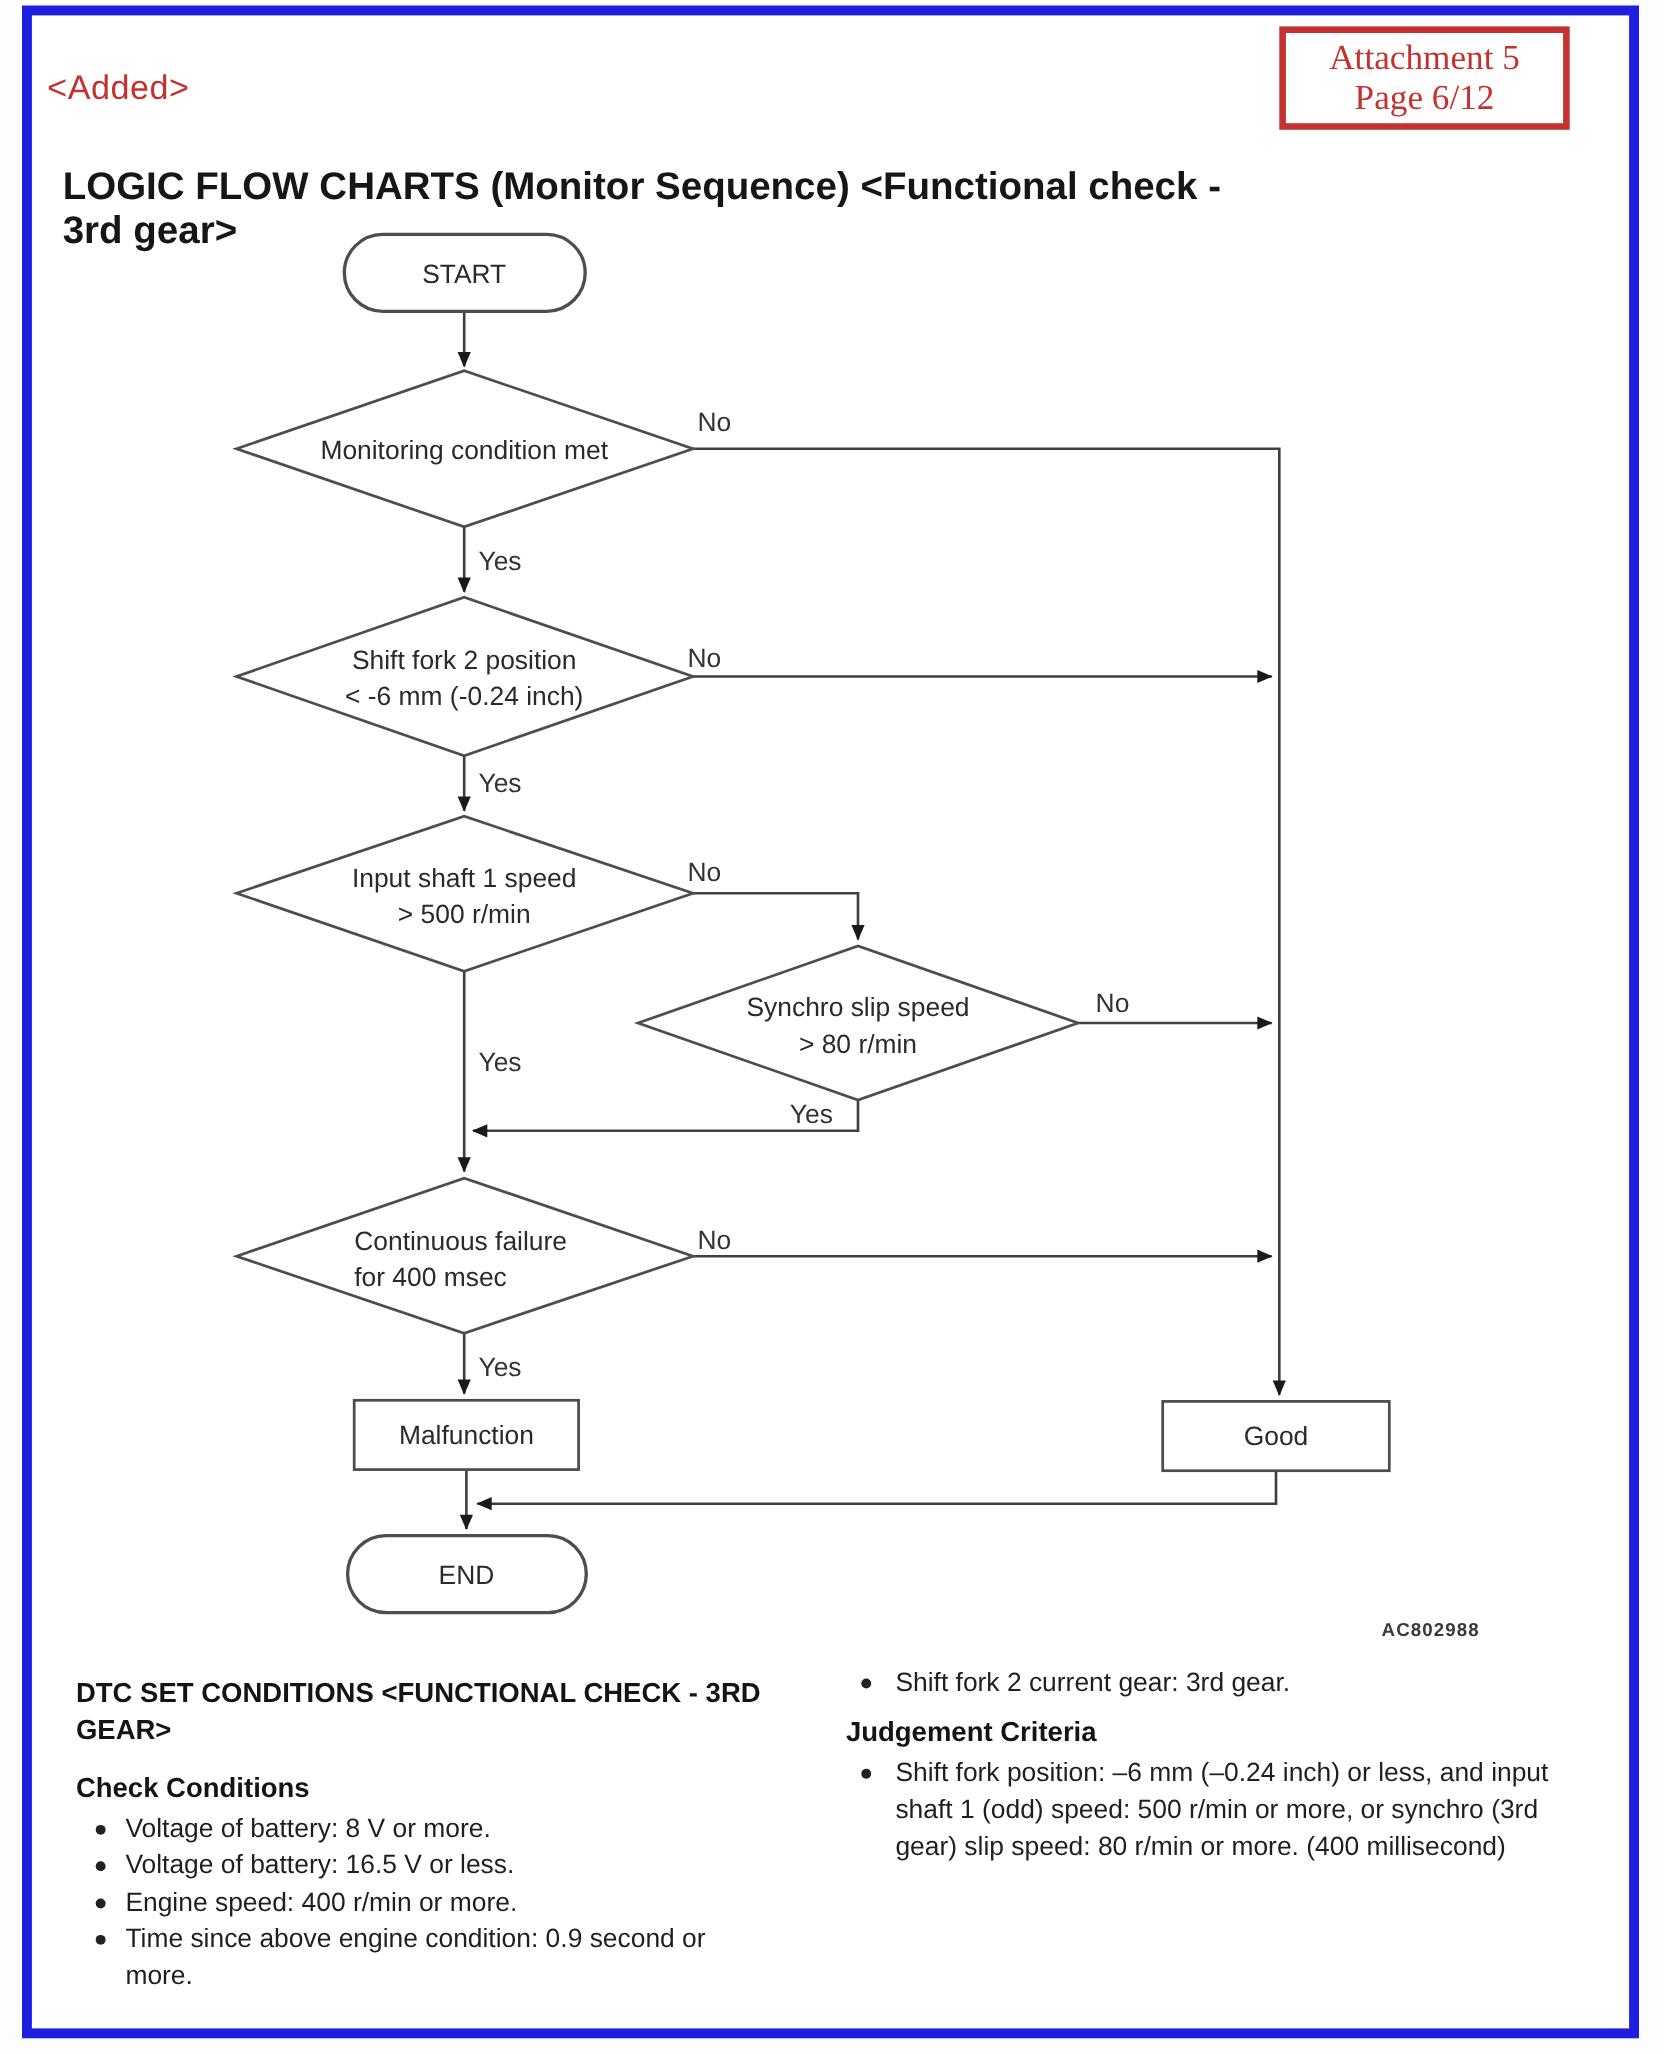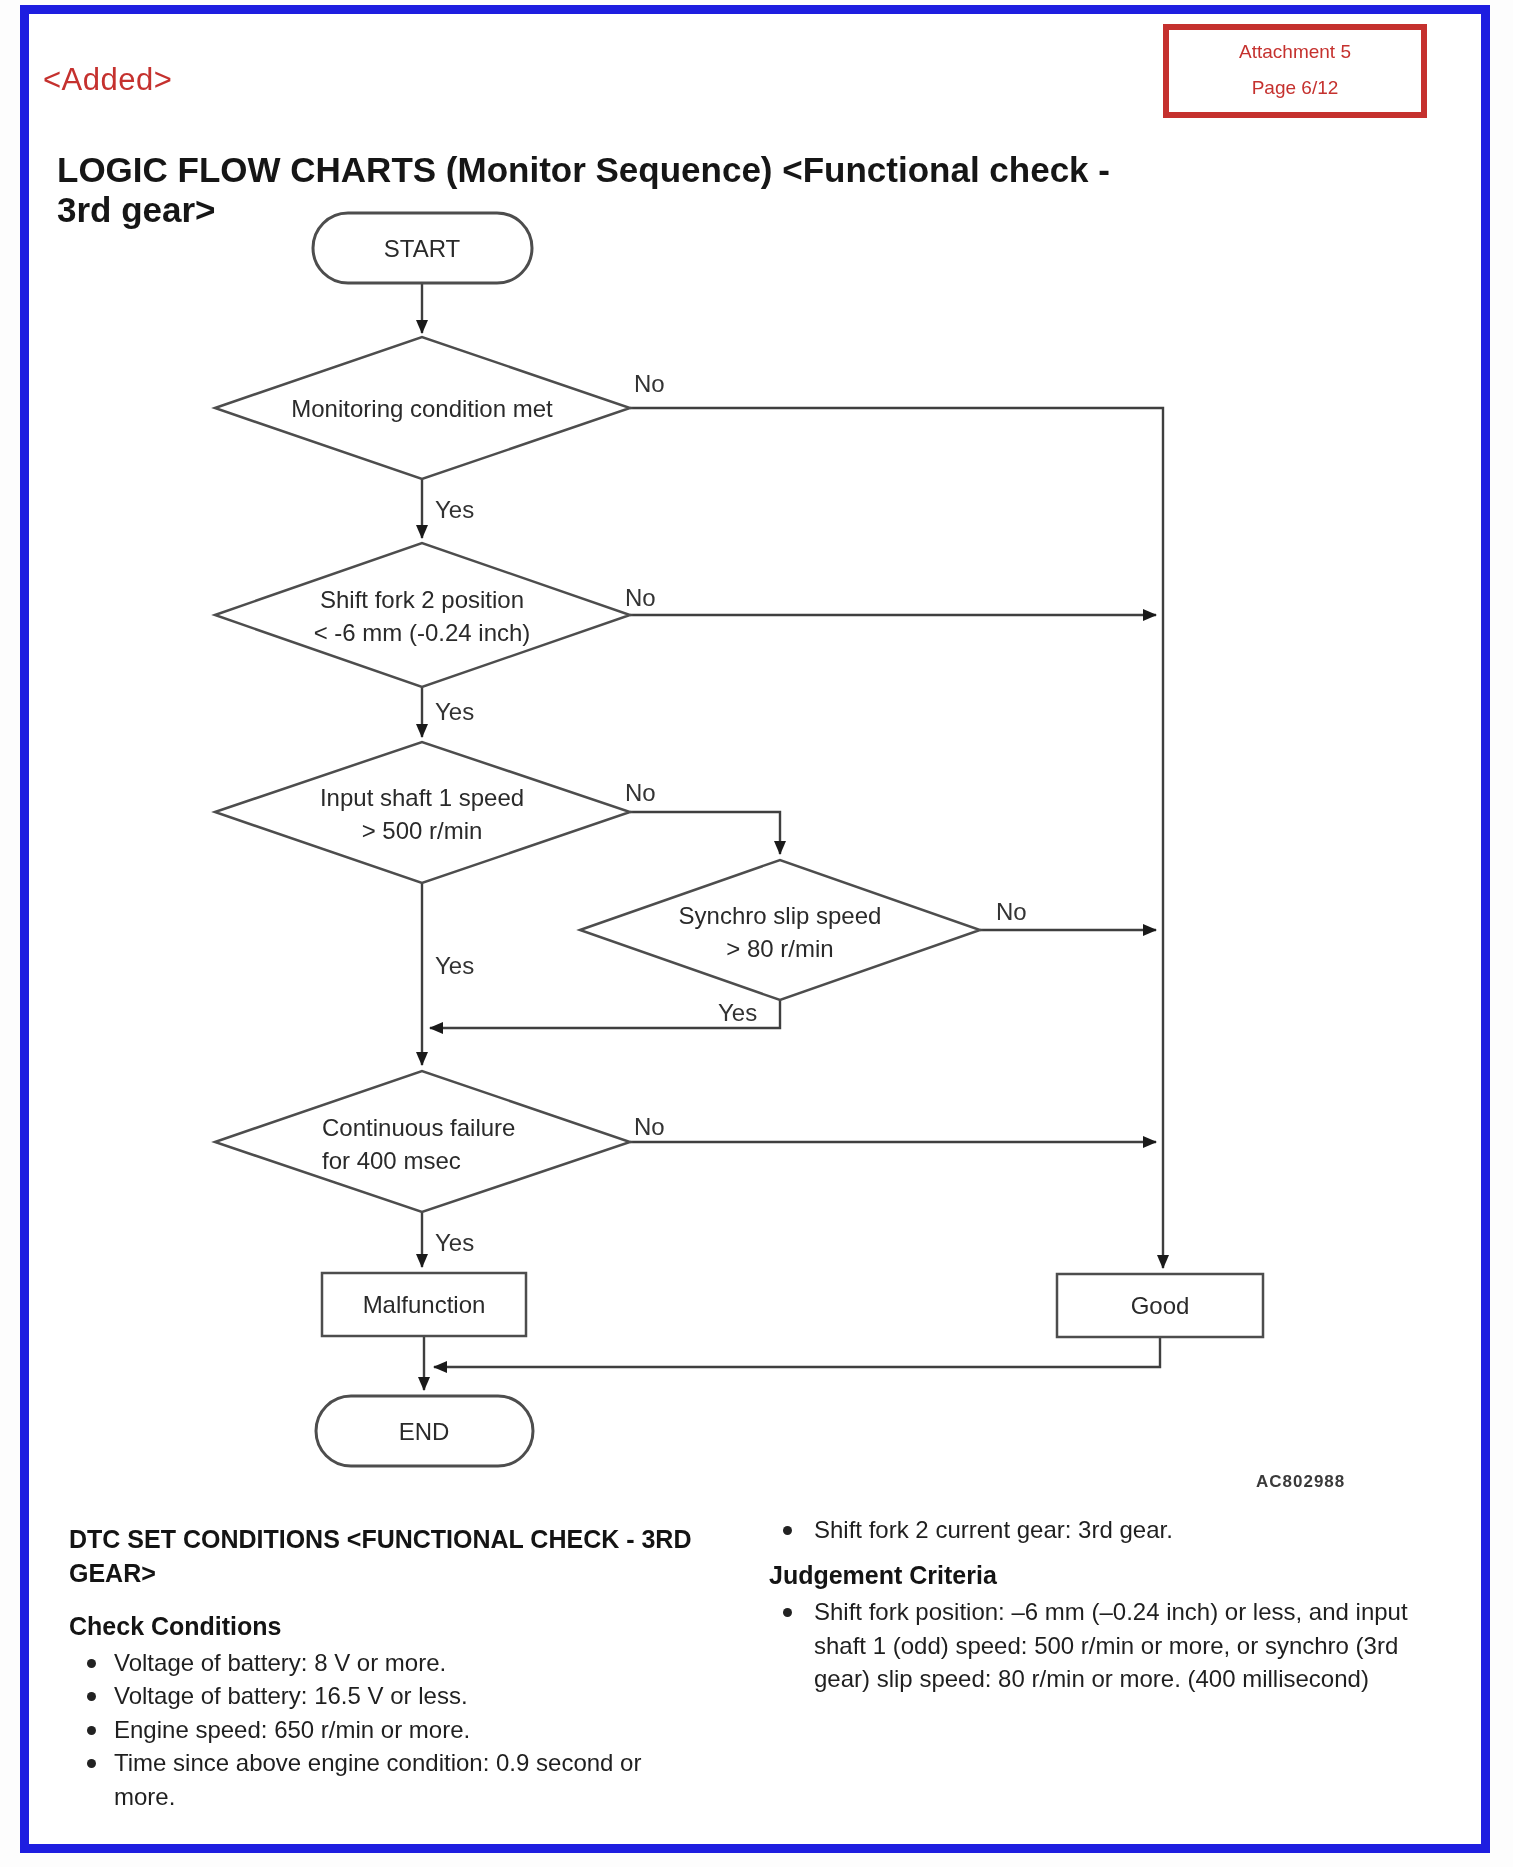--- a/index.html
+++ b/index.html
@@ -14,22 +14,23 @@
     position:absolute;left:20px;top:5px;width:1452px;height:1830px;
     border:9px solid #1e1ee0;background:#ffffff;
   }
   .added-label{
     position:absolute;left:43px;top:62px;
     font-size:31px;color:#c5312e;letter-spacing:0.5px;
   }
   .attachment-box{
     position:absolute;left:1163px;top:24px;width:252px;height:78px;
     border:6px solid #c5312e;color:#c5312e;
-    text-align:center;font-size:19px;line-height:36px;padding-top:4px;
+    text-align:center;font-size:32px;line-height:36px;padding-top:4px;
     background:#fff;
+    font-family:Liberation Serif, serif;
   }
   .doc-title{
     position:absolute;left:57px;top:150px;width:1100px;
     font-size:35px;font-weight:bold;color:#161616;
   }
   svg.flow{position:absolute;left:0;top:0;}
   svg.flow .shape{fill:#ffffff;stroke:#4d4d4d;stroke-width:2.5;}
   svg.flow .stadium{stroke-width:3;}
   svg.flow .wire{fill:none;stroke:#3f3f3f;stroke-width:2.4;}
   svg.flow text{font-family:"Liberation Sans", sans-serif;font-size:24px;fill:#2a2a2a;}
@@ -149,21 +150,21 @@
 </svg>
 
 <div class="figure-code">AC802988</div>
 
 <div class="col col-left">
   <p class="dtc-heading">DTC SET CONDITIONS &lt;FUNCTIONAL CHECK - 3RD GEAR&gt;</p>
   <p class="sub-heading">Check Conditions</p>
   <ul class="cond">
     <li>Voltage of battery: 8 V or more.</li>
     <li>Voltage of battery: 16.5 V or less.</li>
-    <li>Engine speed: 650 r/min or more.</li>
+    <li>Engine speed: 400 r/min or more.</li>
     <li style="width:575px">Time since above engine condition: 0.9 second or more.</li>
   </ul>
 </div>
 
 <div class="col col-right">
   <ul class="cond">
     <li>Shift fork 2 current gear: 3rd gear.</li>
   </ul>
   <p class="sub-heading">Judgement Criteria</p>
   <ul class="cond">

